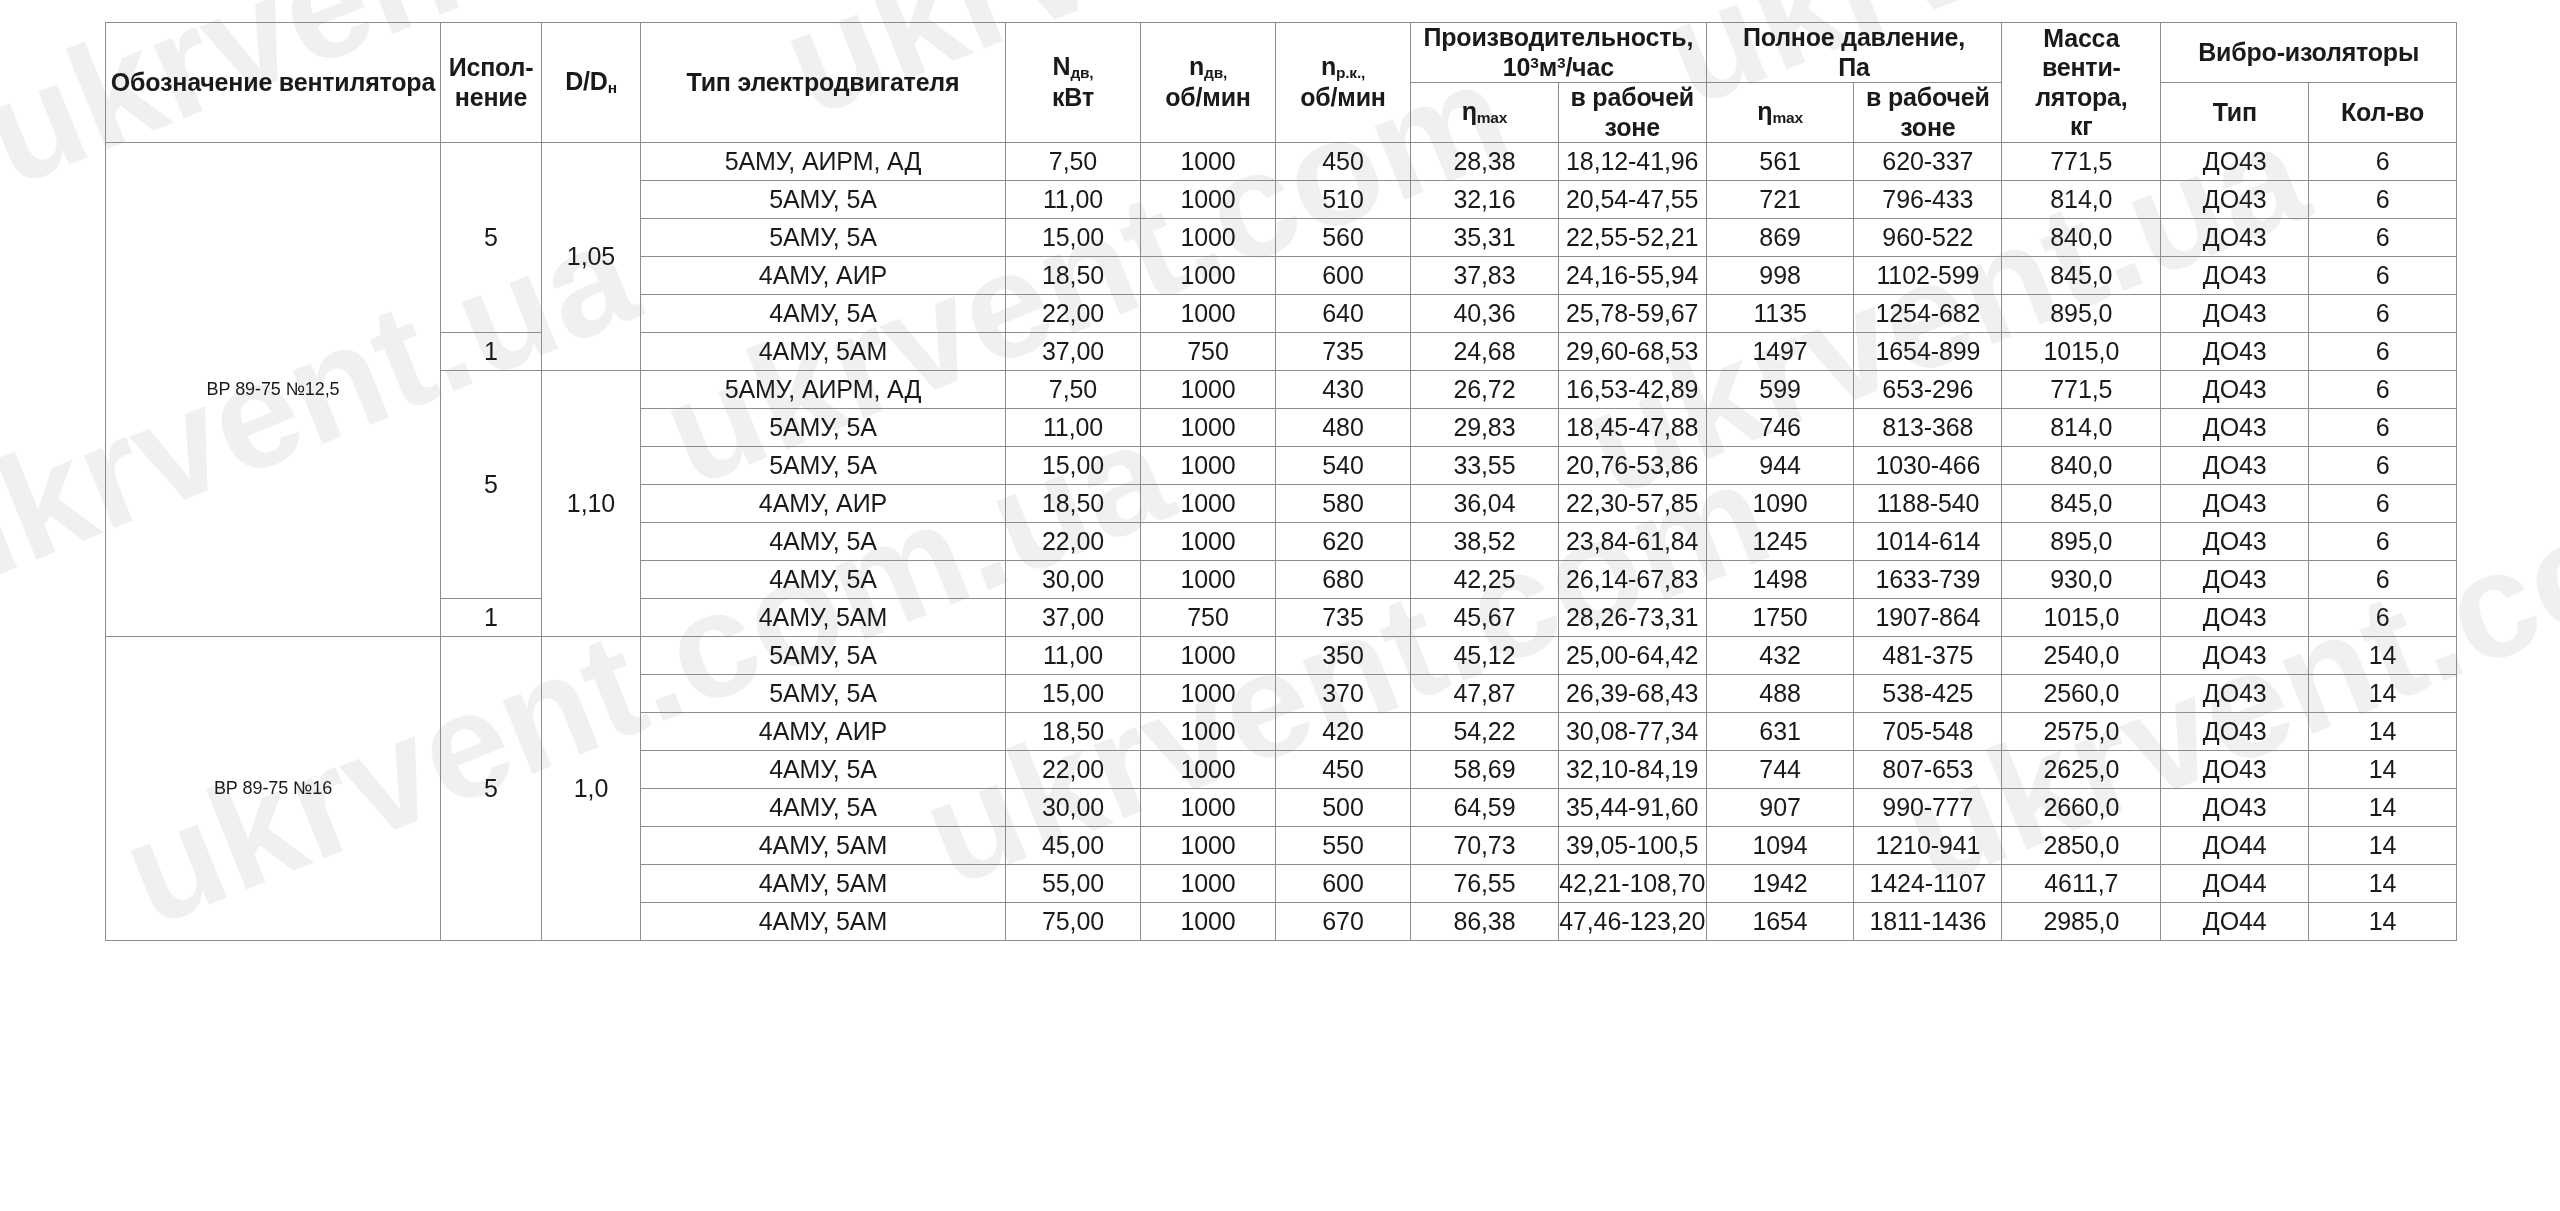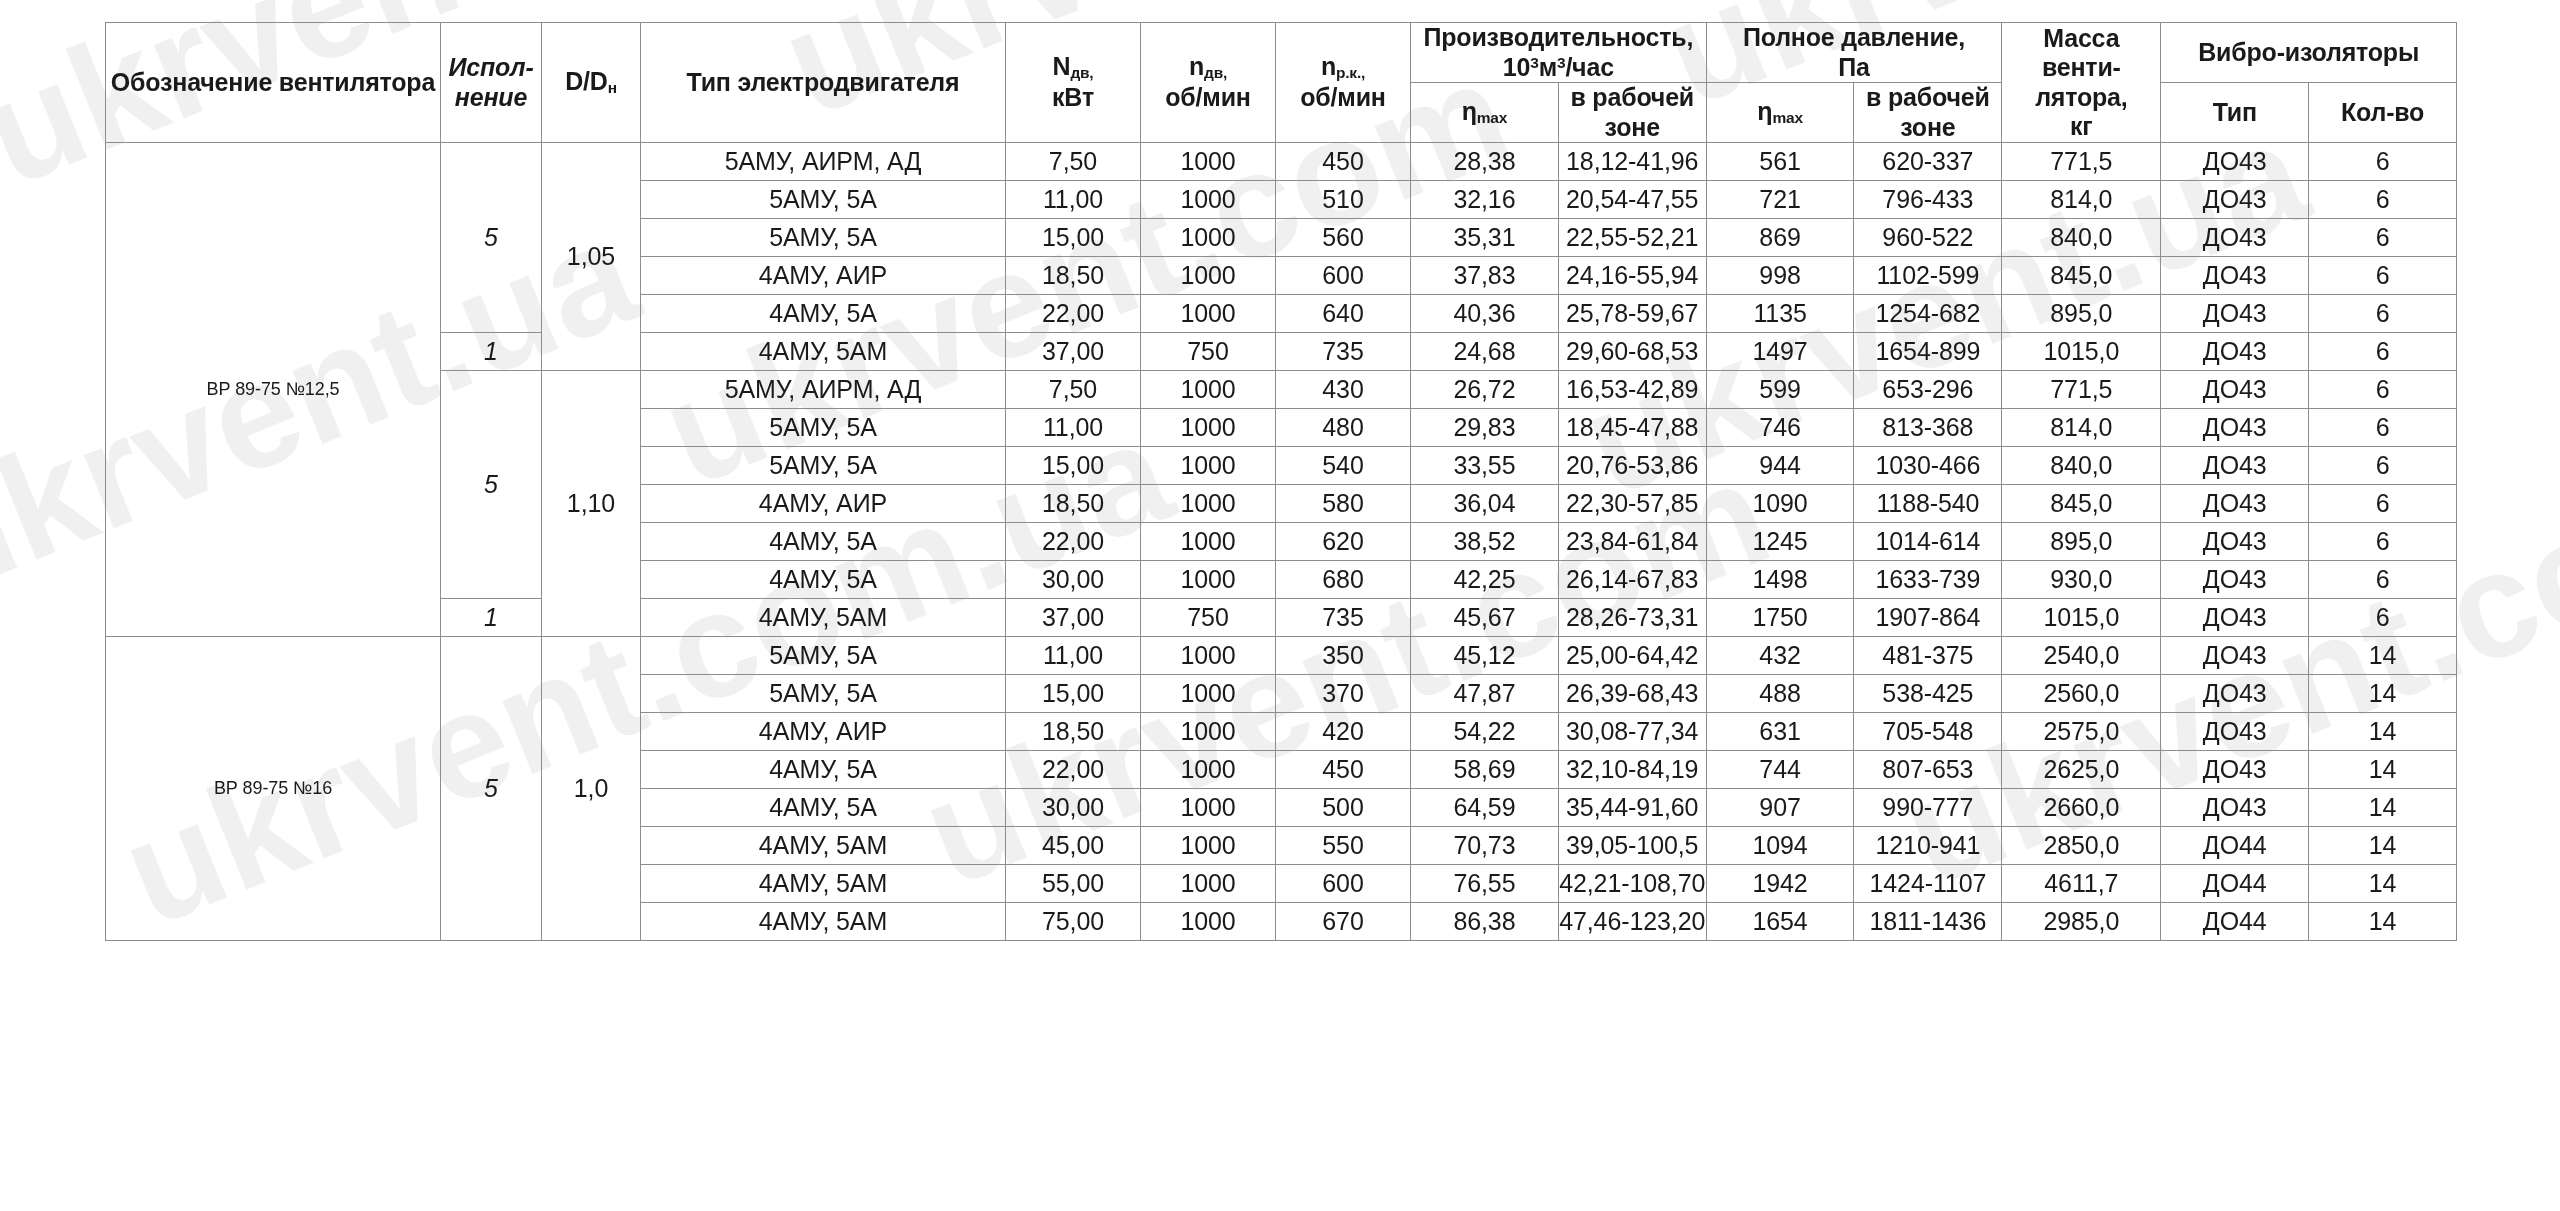--- a/index.html
+++ b/index.html
@@ -68,21 +68,21 @@
     line-height: 1.1;
     letter-spacing: -0.1px;
   }
   .hdr-tall { height: 118px; }
   .hdr-sub  { height: 59px; }
 
   sub { font-size: 0.62em; vertical-align: -0.22em; font-weight: bold; }
   sup { font-size: 0.62em; vertical-align: 0.52em; font-weight: bold; }
 
   .c-name  { width: 334px; margin-left: 16px; }
-  .c-exec  { width: 100px; font-style: italic; }
+  .c-exec  { width: 100px; }
   .c-ddn   { width: 98px; }
   .c-motor { width: 364px; }
   .c-ndv   { width: 134px; }
   .c-ndvr  { width: 134px; }
   .c-nrk   { width: 134px; }
   .c-emax1 { width: 110px; }
   .c-work1 { width: 236px; }
   .c-emax2 { width: 110px; }
   .c-work2 { width: 236px; }
   .c-mass  { width: 158px; }

